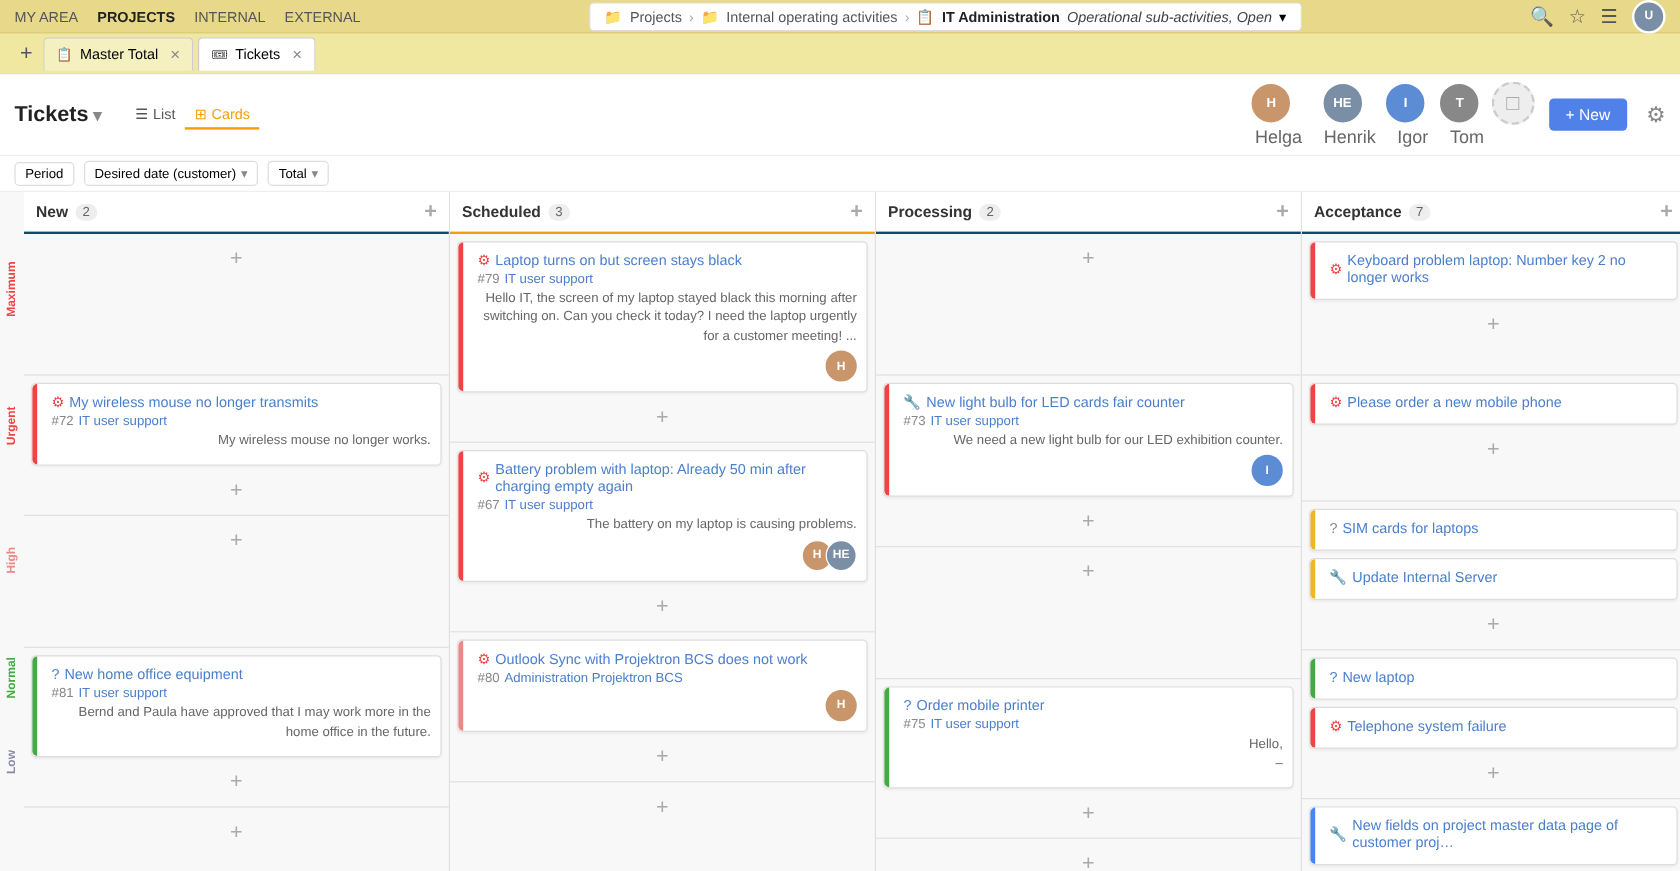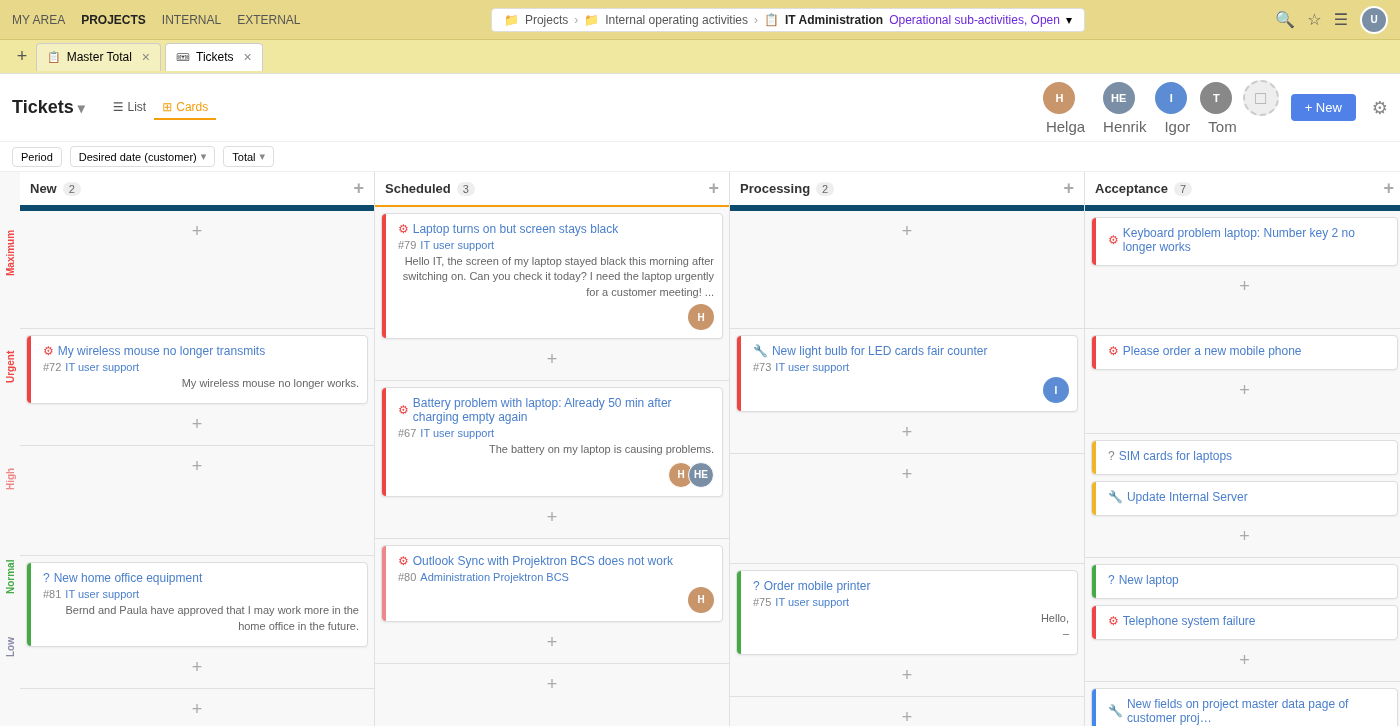--- a/index.html
+++ b/index.html
@@ -1,21 +1,21 @@
 <!DOCTYPE html>
 <html><head>
   <meta charset="utf-8">
   <style>
     * { box-sizing: border-box; margin: 0; padding: 0; }
     body { font-family: -apple-system, BlinkMacSystemFont, 'Segoe UI', sans-serif; font-size: 12px; background: #f5f5f5; overflow: hidden; }
 
     
     .top-nav {
       background: #e8d98a;
-      height: 40px;
+      height: 28px;
       display: flex;
       align-items: center;
       padding: 0 12px;
       border-bottom: 1px solid #d4c570;
     }
     .top-nav-left { display: flex; align-items: center; gap: 16px; }
     .top-nav-item { font-size: 12px; color: #555; cursor: pointer; }
     .top-nav-item.active { font-weight: 700; color: #222; }
     .top-nav-center { flex: 1; display: flex; justify-content: center; align-items: center; }
     .breadcrumb-bar {
@@ -24,21 +24,21 @@
       border-radius: 4px;
       padding: 4px 12px;
       display: flex;
       align-items: center;
       gap: 6px;
       font-size: 12px;
     }
     .breadcrumb-sep { color: #aaa; }
     .breadcrumb-link { color: #555; cursor: pointer; }
     .breadcrumb-current { font-weight: 700; color: #222; }
-    .breadcrumb-sub { color: #6d28d9; }
+    .breadcrumb-sub { color: #404040; font-style: italic; }
     .top-nav-right { display: flex; align-items: center; gap: 12px; }
     .nav-icon { font-size: 16px; color: #555; cursor: pointer; }
 
     
     .tab-bar {
       background: #f0e8a0;
       display: flex;
       align-items: center;
       padding: 0 8px;
       border-bottom: 1px solid #ddd;
@@ -158,21 +158,21 @@
       display: flex;
       flex-direction: column;
       background: #f8f8f8;
     }
 
     .col-header {
       display: flex;
       align-items: center;
       padding: 6px 10px;
       background: white;
-      border-bottom: 6px solid #0c4a6e;
+      border-bottom: 2px solid #0c4a6e;
       font-size: 13px;
       font-weight: 600;
       color: #333;
       gap: 6px;
       position: sticky;
       top: 0;
       z-index: 1;
     }
     .col-count {
       background: #eee;
@@ -523,20 +523,21 @@
           <div class="card-priority-bar urgent"></div>
           <div class="card-inner">
             <div class="card-title">
               <span class="icon-orange">🔧</span>
               <span>New light bulb for LED cards fair counter</span>
             </div>
             <div class="card-subtitle">
               <span class="num">#73</span>
               <span class="card-subtitle-link">IT user support</span>
             </div>
+            <div class="card-body">We need a new light bulb for our LED exhibition counter.</div>
             <div class="card-footer">
               <div class="card-avatar" style="background:#5b8cd4;">I</div>
             </div>
           </div>
         </div>
         <div class="swim-row-add">+</div>
       </div>
 
       <div class="swim-row row-high">
         <div class="swim-row-add">+</div>

